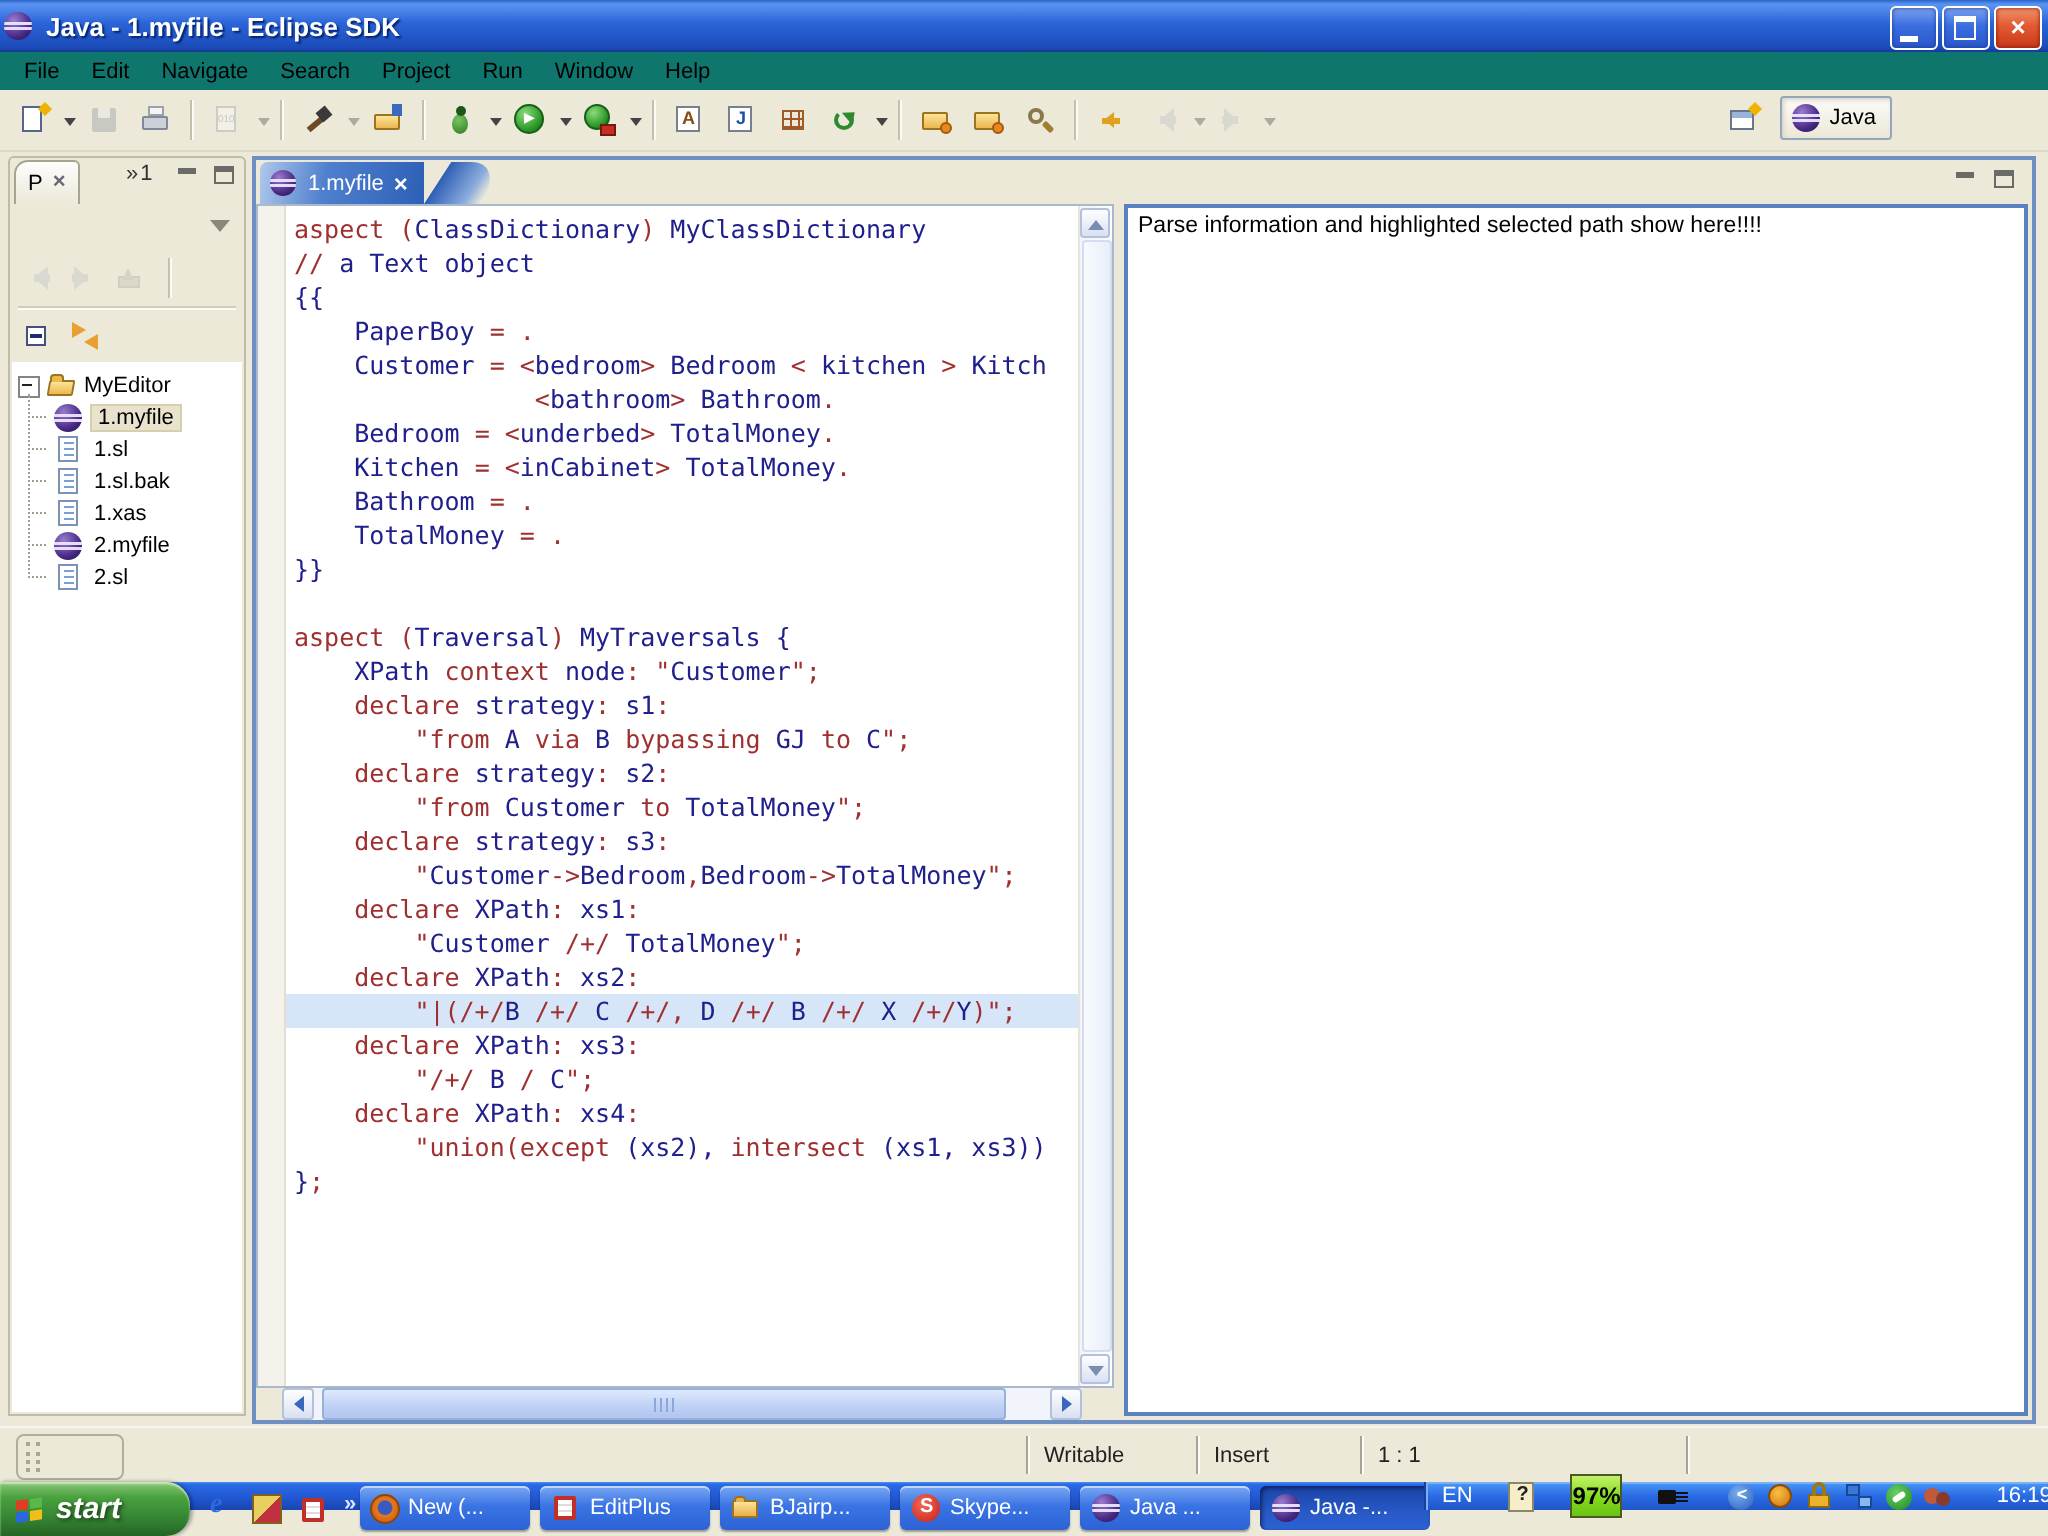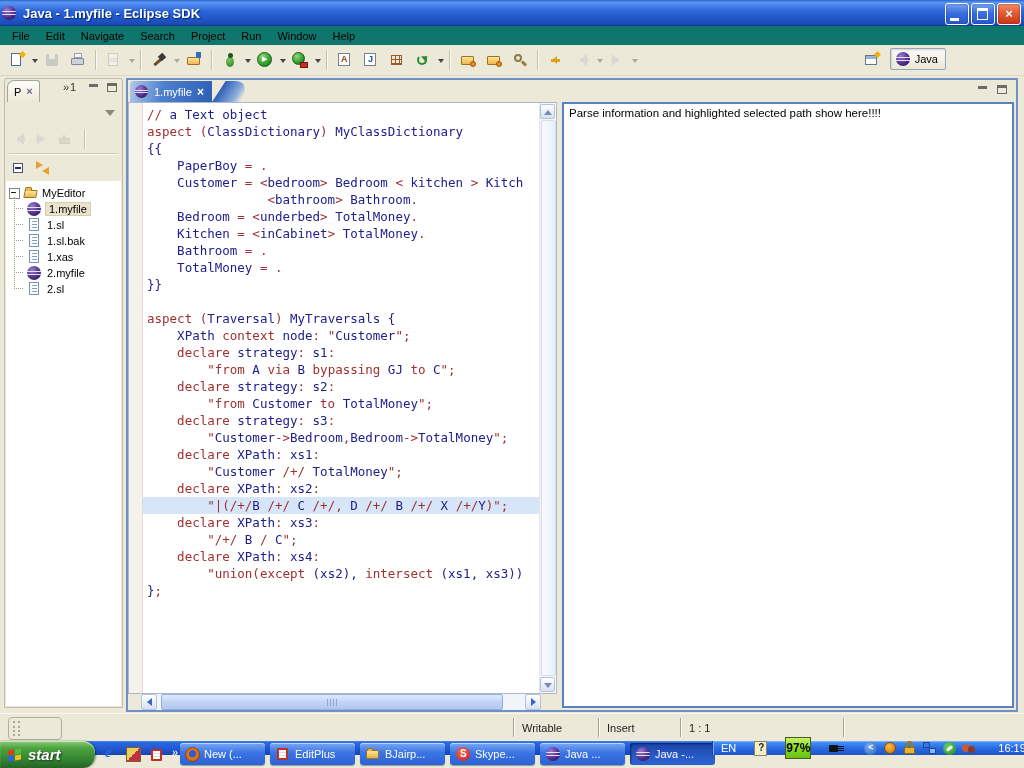--- a/index.html
+++ b/index.html
@@ -392,22 +392,22 @@
     <div id="etab">
       <span class="ic ic-eclipse" style="width:13px;height:13px;"></span>
       <span>1.myfile</span>
       <span class="x">×</span>
       <span class="swoosh"></span>
     </div>
 
     <div id="leftpane">
       <div id="ruler"></div>
       <div id="codearea">
+          <div class="code-line"><span class="tk-k">aspect (</span><span class="tk-i">ClassDictionary</span><span class="tk-k">)</span><span class="tk-i"> MyClassDictionary</span></div>
           <div class="code-line"><span class="tk-k">// </span><span class="tk-i">a Text object</span></div>
-          <div class="code-line"><span class="tk-k">aspect (</span><span class="tk-i">ClassDictionary</span><span class="tk-k">)</span><span class="tk-i"> MyClassDictionary</span></div>
           <div class="code-line"><span class="tk-i">{{</span></div>
           <div class="code-line"><span class="tk-i">    PaperBoy </span><span class="tk-k">= .</span></div>
           <div class="code-line"><span class="tk-i">    Customer </span><span class="tk-k">= &lt;</span><span class="tk-i">bedroom</span><span class="tk-k">&gt; </span><span class="tk-i">Bedroom </span><span class="tk-k">&lt; </span><span class="tk-i">kitchen </span><span class="tk-k">&gt; </span><span class="tk-i">Kitch</span></div>
           <div class="code-line"><span class="tk-k">                &lt;</span><span class="tk-i">bathroom</span><span class="tk-k">&gt; </span><span class="tk-i">Bathroom</span><span class="tk-k">.</span></div>
           <div class="code-line"><span class="tk-i">    Bedroom </span><span class="tk-k">= &lt;</span><span class="tk-i">underbed</span><span class="tk-k">&gt; </span><span class="tk-i">TotalMoney</span><span class="tk-k">.</span></div>
           <div class="code-line"><span class="tk-i">    Kitchen </span><span class="tk-k">= &lt;</span><span class="tk-i">inCabinet</span><span class="tk-k">&gt; </span><span class="tk-i">TotalMoney</span><span class="tk-k">.</span></div>
           <div class="code-line"><span class="tk-i">    Bathroom </span><span class="tk-k">= .</span></div>
           <div class="code-line"><span class="tk-i">    TotalMoney </span><span class="tk-k">= .</span></div>
           <div class="code-line"><span class="tk-i">}}</span></div>
           <div class="code-line">&nbsp;</div>

